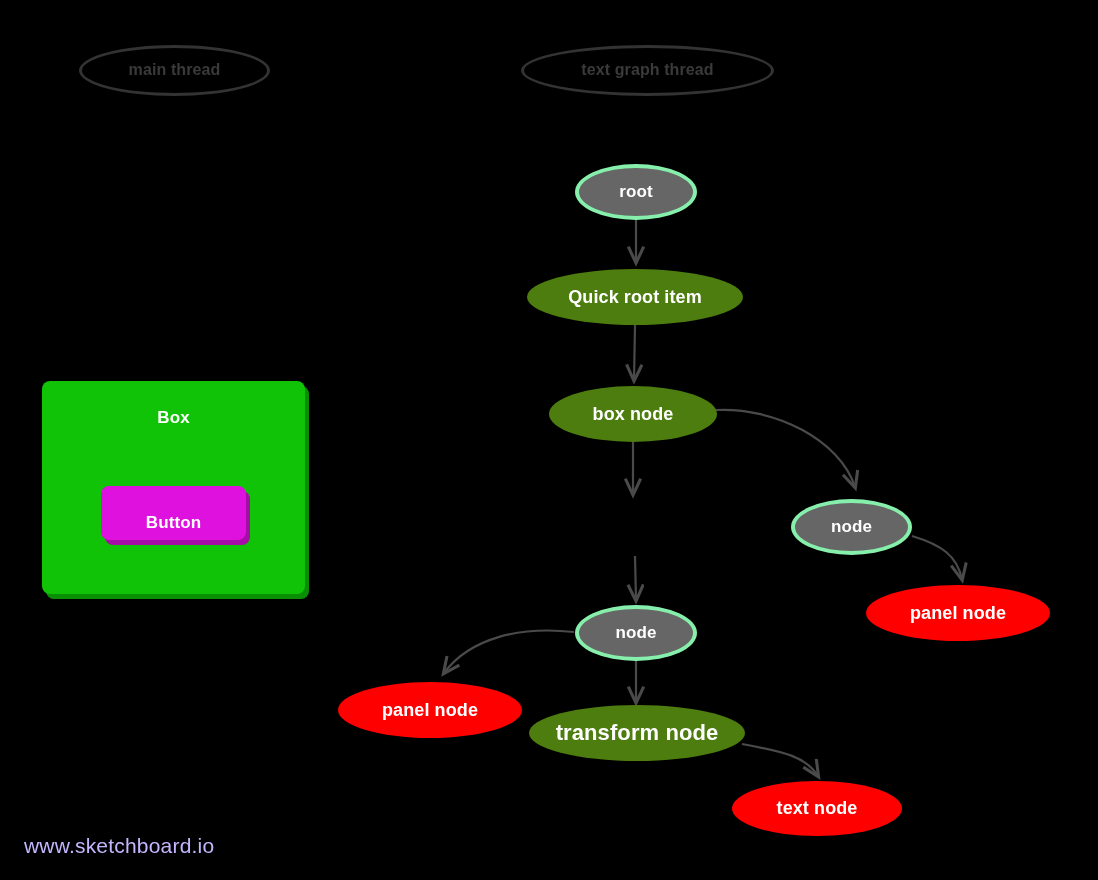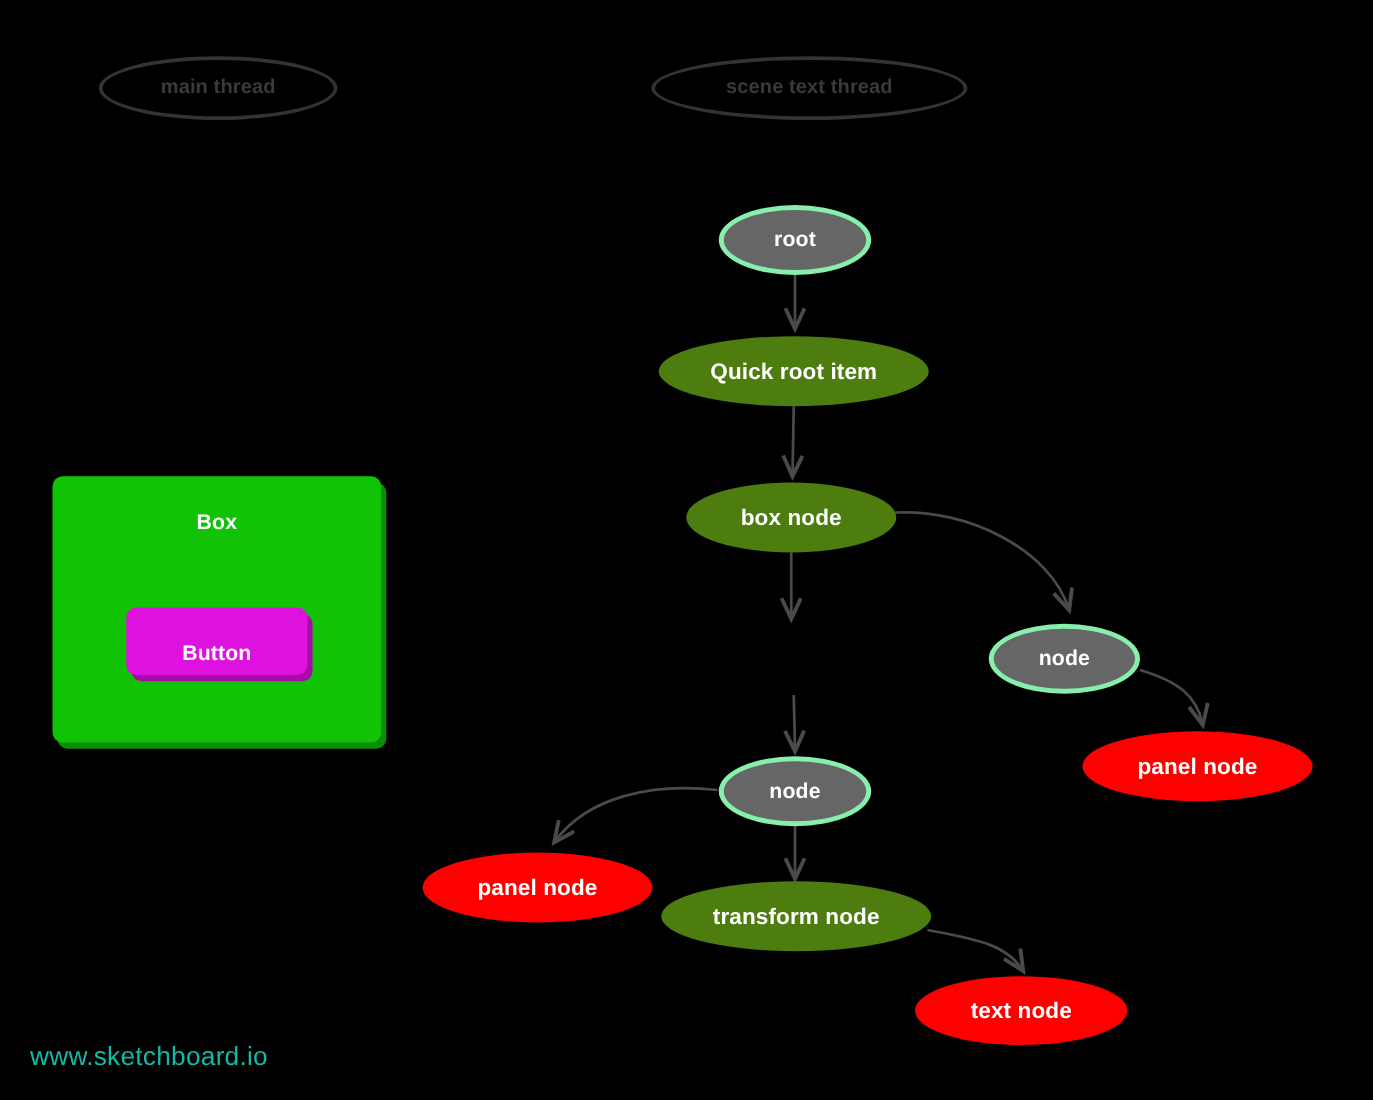--- a/index.html
+++ b/index.html
@@ -88,21 +88,21 @@
   }
   .button-shape .node-label {
     font-size: 17px;
     font-weight: bold;
   }
   
   #watermark {
     position: absolute;
     left: 24px;
     top: 834px;
-    color: #14b8a6;
+    color: #c4b5fd;
     font-size: 21px;
     font-weight: normal;
     letter-spacing: 0.2px;
     white-space: nowrap;
   }
 </style>
 </head>
 <body>
 
 <div id="canvas">
@@ -131,21 +131,21 @@
     <path d="M636,661 L636,702" stroke="#4a4a4a" stroke-width="2.2" fill="none" marker-end="url(#arrowhead)"></path>
 
     <path d="M742,744 C786,752 806,757 818,776" stroke="#4a4a4a" stroke-width="2.2" fill="none" marker-end="url(#arrowhead)"></path>
   </svg>
 
   <div class="node ellipse thread" style="left:79px; top:45px; width:191px; height:51px;">
     <span class="node-label">main thread</span>
   </div>
 
   <div class="node ellipse thread" style="left:521px; top:45px; width:253px; height:51px;">
-    <span class="node-label">scene text thread</span>
+    <span class="node-label">text graph thread</span>
   </div>
 
   <div class="node rect box-shape" style="left:42px; top:381px; width:263px; height:213px;">
     <span class="node-label">Box</span>
     <div class="node rect button-shape" style="left:59px; top:105px; width:145px; height:54px;">
       <span class="node-label">Button</span>
     </div>
   </div>
 
   <div class="node ellipse gray" style="left:575px; top:164px; width:122px; height:56px;">
@@ -171,21 +171,21 @@
 
   <div class="node ellipse red" style="left:866px; top:585px; width:184px; height:56px;">
     <span class="node-label" style="font-size:18px;">panel node</span>
   </div>
 
   <div class="node ellipse red" style="left:338px; top:682px; width:184px; height:56px;">
     <span class="node-label" style="font-size:18px;">panel node</span>
   </div>
 
   <div class="node ellipse blue" style="left:529px; top:705px; width:216px; height:56px;">
-    <span class="node-label" style="font-size:18px;text-align:center;">transform node</span>
+    <span class="node-label" style="font-size:22px;text-align:center;">transform node</span>
   </div>
 
   <div class="node ellipse red" style="left:732px; top:781px; width:170px; height:55px;">
     <span class="node-label" style="font-size:18px;">text node</span>
   </div>
 
   <div id="watermark">www.sketchboard.io</div>
 
 </div>
 

